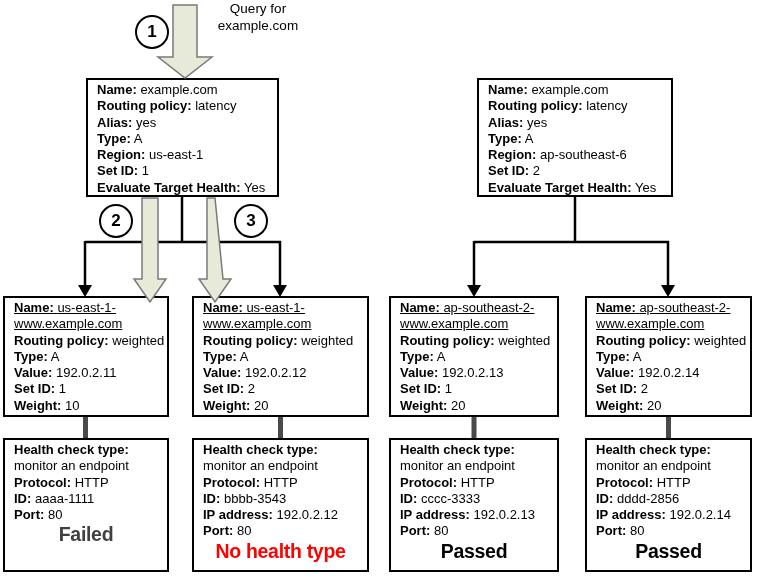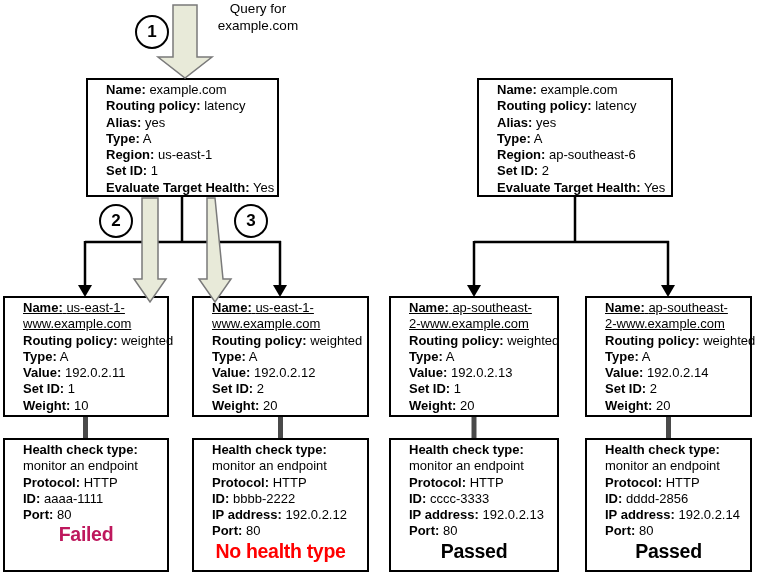--- a/index.html
+++ b/index.html
@@ -1,19 +1,19 @@
 <!DOCTYPE html>
 <html><head>
 <meta charset="utf-8">
 <style>
   html,body{margin:0;padding:0;background:#fff;}
   .canvas{position:relative;width:757px;height:578px;background:#fff;overflow:hidden;
           font-family:"Liberation Sans",sans-serif;color:#000;}
   .record{position:absolute;background:#fff;border:2px solid #000;box-sizing:border-box;
-          font-size:13px;line-height:16.3px;padding:2px 18px;}
+          font-size:13px;line-height:16.3px;padding:2px 9px;}
   .fl{white-space:nowrap;}
   .fl.wrap{white-space:normal;overflow-wrap:break-word;text-decoration:underline;}
   .fl b{font-weight:bold;}
   .status{font-weight:bold;font-size:19.5px;letter-spacing:-0.3px;text-align:center;margin-top:3px;}
   .step{position:absolute;width:30px;height:30px;border:2.5px solid #000;border-radius:50%;
         background:#fff;display:flex;align-items:center;justify-content:center;
         font-weight:bold;font-size:17px;z-index:6;}
   .query{position:absolute;left:202px;top:0;width:112px;text-align:center;
          font-size:13.5px;line-height:17px;white-space:pre-line;z-index:6;}
   svg.overlay{position:absolute;left:0;top:0;z-index:5;pointer-events:none;}
@@ -94,28 +94,28 @@
     <div class="fl"><b>Set ID:</b> <span>2</span></div>
     <div class="fl"><b>Weight:</b> <span>20</span></div>
   </div>
 
   <div class="record" style="left:3px;top:438px;width:166px;height:134px;">
     <div class="fl"><b>Health check type:</b> <span></span></div>
     <div class="fl"><b></b> <span>monitor an endpoint</span></div>
     <div class="fl"><b>Protocol:</b> <span>HTTP</span></div>
     <div class="fl"><b>ID:</b> <span>aaaa-1111</span></div>
     <div class="fl"><b>Port:</b> <span>80</span></div>
-    <div class="status" style="color: #be185d;">Failed</div>
+    <div class="status" style="color: #404040;">Failed</div>
   </div>
 
   <div class="record" style="left:192px;top:438px;width:177px;height:134px;">
     <div class="fl"><b>Health check type:</b> <span></span></div>
     <div class="fl"><b></b> <span>monitor an endpoint</span></div>
     <div class="fl"><b>Protocol:</b> <span>HTTP</span></div>
-    <div class="fl"><b>ID:</b> <span>bbbb-2222</span></div>
+    <div class="fl"><b>ID:</b> <span>bbbb-3543</span></div>
     <div class="fl"><b>IP address:</b> <span>192.0.2.12</span></div>
     <div class="fl"><b>Port:</b> <span>80</span></div>
     <div class="status" style="color: rgb(255, 0, 0);">No health type</div>
   </div>
 
   <div class="record" style="left:389px;top:438px;width:170px;height:134px;">
     <div class="fl"><b>Health check type:</b> <span></span></div>
     <div class="fl"><b></b> <span>monitor an endpoint</span></div>
     <div class="fl"><b>Protocol:</b> <span>HTTP</span></div>
     <div class="fl"><b>ID:</b> <span>cccc-3333</span></div>

